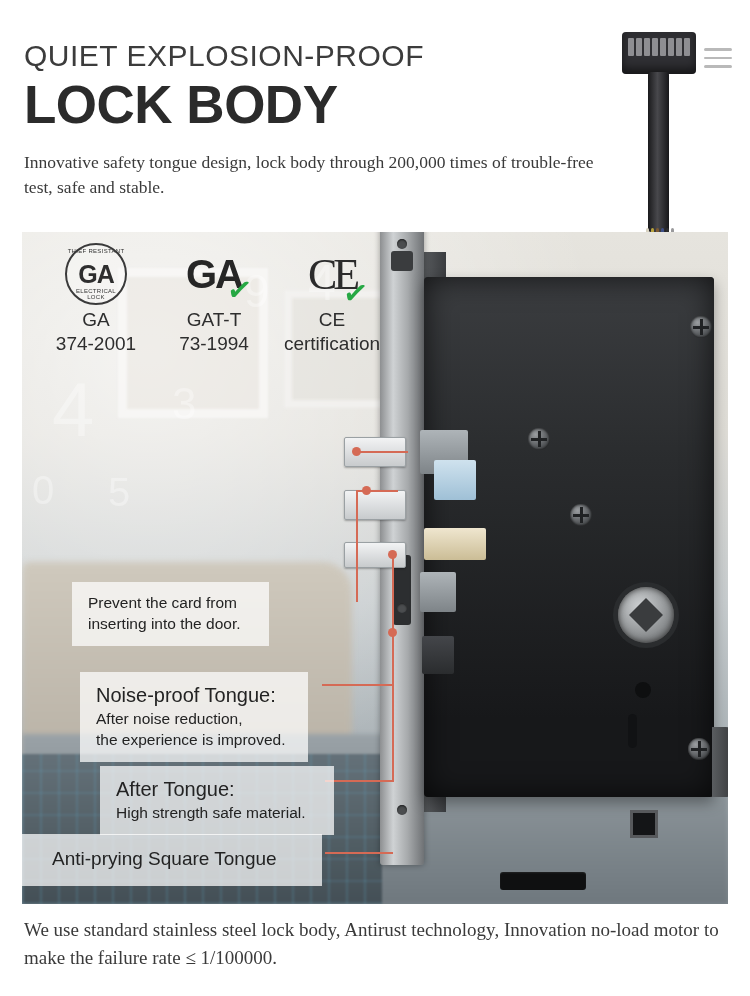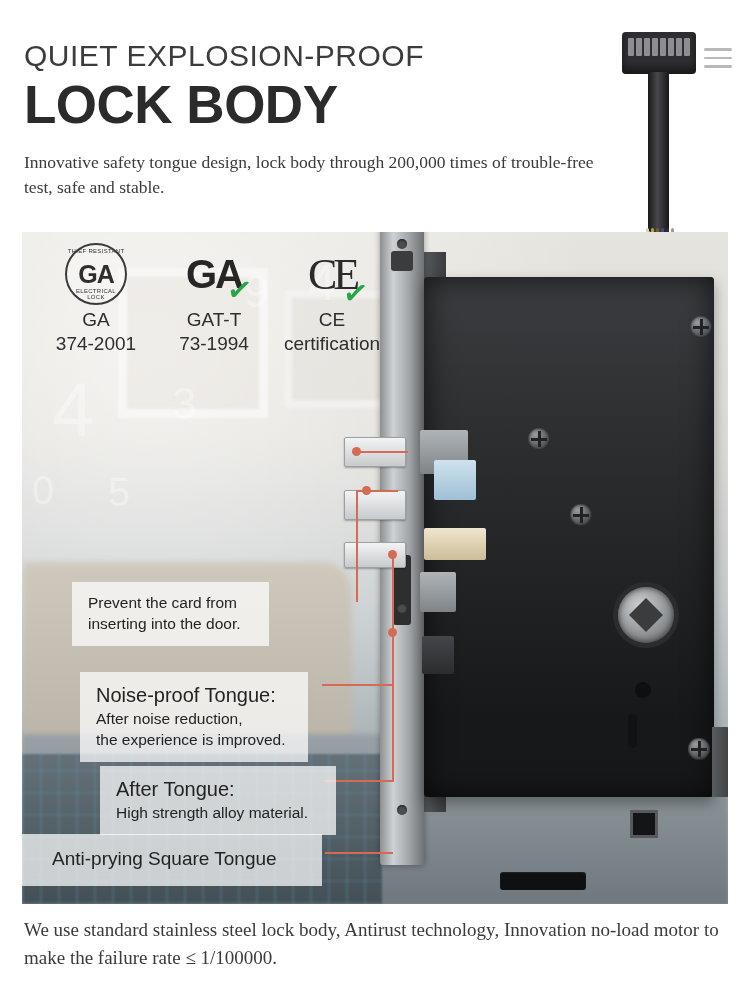--- a/index.html
+++ b/index.html
@@ -580,21 +580,21 @@
     </div>
 
     <div class="callout" style="left:58px; top:440px; padding-right:22px;">
       <div class="ttl">Noise-proof Tongue:</div>
       <div class="sub r">After noise reduction,</div>
       <div class="sub r">the experience is improved.</div>
     </div>
 
     <div class="callout" style="left:78px; top:534px; padding-right:28px;">
       <div class="ttl r">After Tongue:</div>
-      <div class="sub r">High strength alloy material.</div>
+      <div class="sub r">High strength safe material.</div>
     </div>
 
     <div class="callout" style="left:0px; top:602px; width:300px; padding:12px 16px 14px 30px;">
       <div class="ttl" style="font-size:19px;">Anti-prying Square Tongue</div>
     </div>
 
   </div>
 
   <div class="footer">We use standard stainless steel lock body, Antirust technology, Innovation no-load motor to make the failure rate ≤ 1/100000.</div>
 

